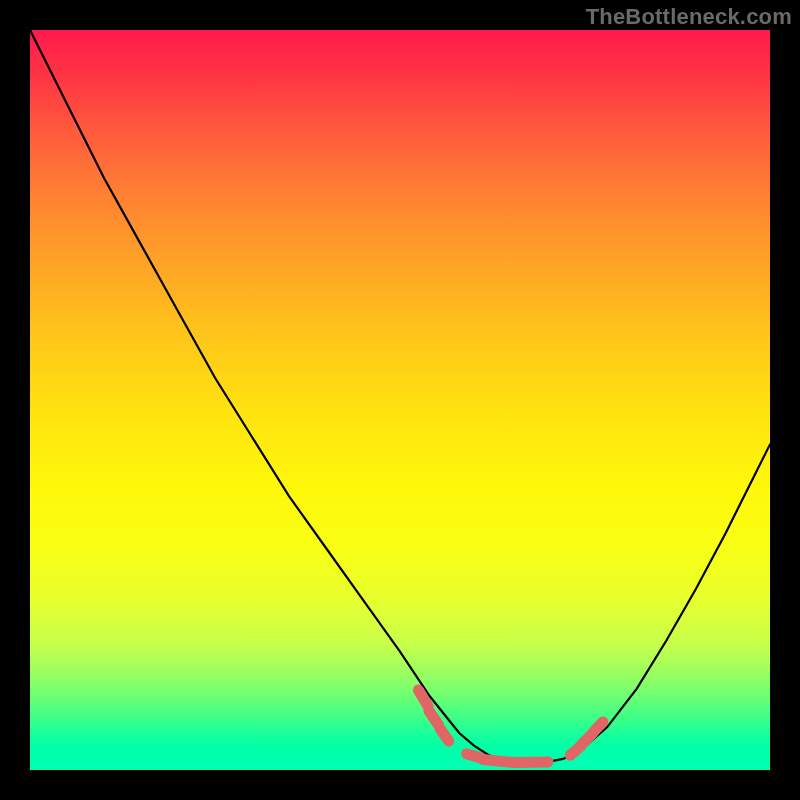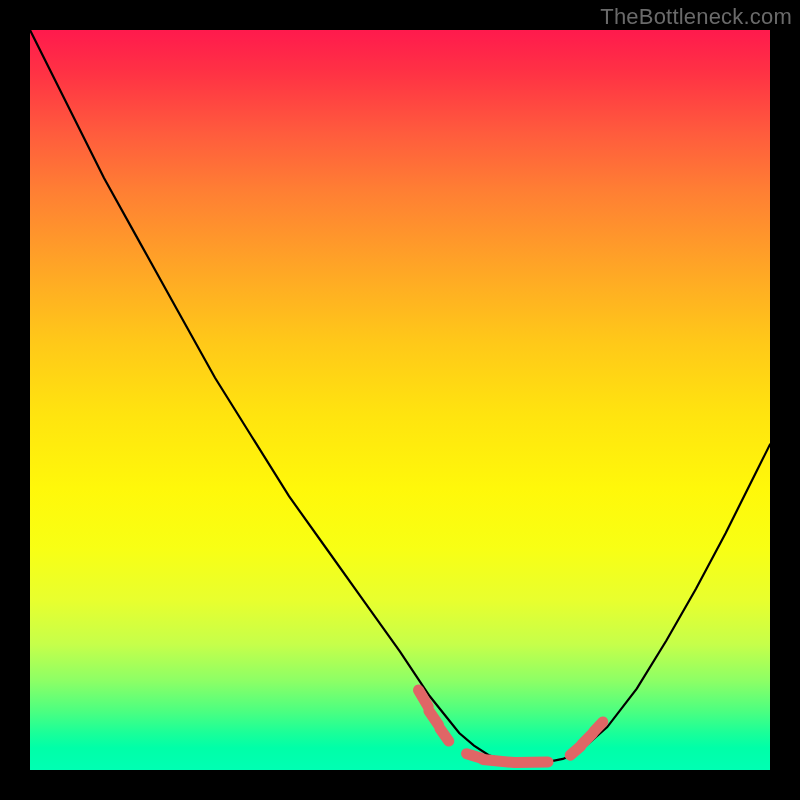--- a/index.html
+++ b/index.html
@@ -40,21 +40,21 @@
       #00ffa8 97%,
       #00ffb3 100%
     );
   }
   .watermark {
     position: absolute;
     top: 4px;
     right: 8px;
     font-family: Arial, Helvetica, sans-serif;
     font-size: 22px;
-    font-weight: 400;
+    font-weight: 700;
     color: #6a6a6a;
     letter-spacing: 0.2px;
   }
   svg.curve {
     position: absolute;
     left: 0;
     top: 0;
     width: 740px;
     height: 740px;
   }

